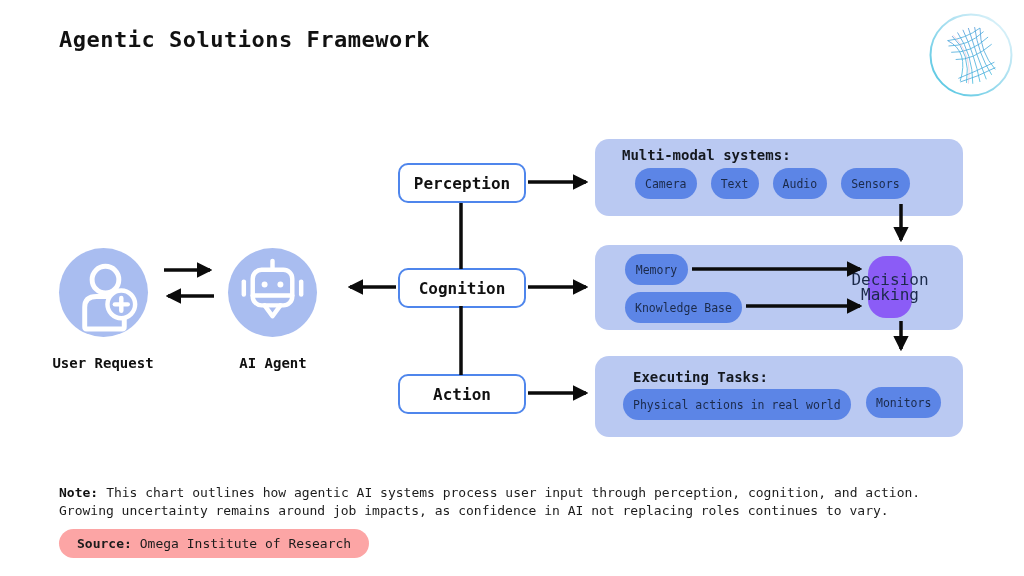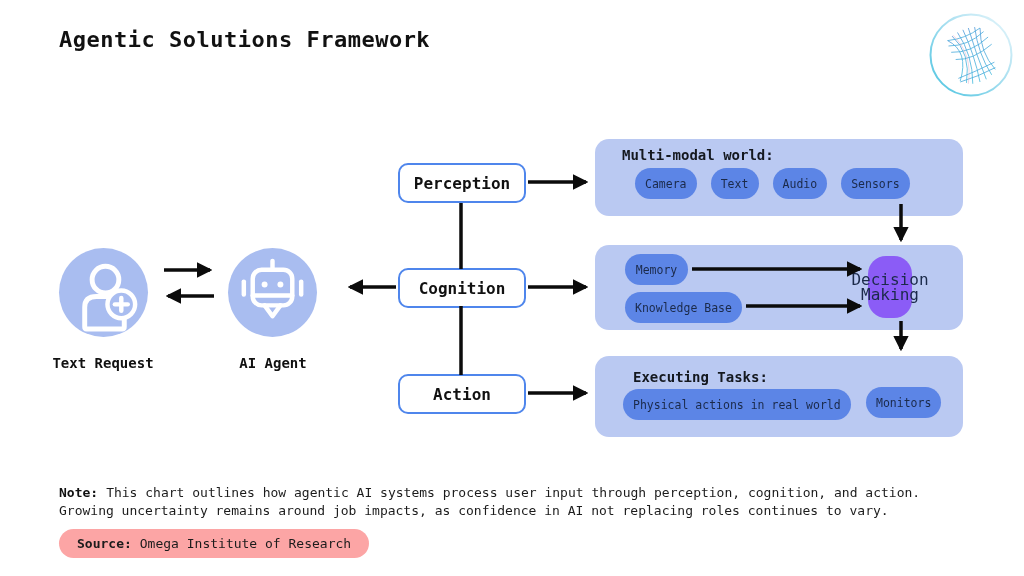--- a/index.html
+++ b/index.html
@@ -104,21 +104,21 @@
         <circle cx="47" cy="32" r="13.5"></circle>
         <path d="M26,80 L26,60 Q26,49 38,49 L54,49 Q66,49 66,60 L66,80 Q66,82 64,82 L28,82 Q26,82 26,80 Z"></path>
       </g>
       <circle cx="63" cy="57" r="14" fill="#a9bdf0" stroke="#ffffff" stroke-width="4.5"></circle>
       <g stroke="#ffffff" stroke-width="4.5" stroke-linecap="round">
         <line x1="56.5" y1="57" x2="69.5" y2="57"></line>
         <line x1="63" y1="50.5" x2="63" y2="63.5"></line>
       </g>
     </svg>
   </div>
-  <div id="user-label" class="abs icon-label">Text Request</div>
+  <div id="user-label" class="abs icon-label">User Request</div>
 
   <div id="agent-circle" class="abs icon-circle">
     <svg width="89" height="89" viewBox="0 0 90 90" aria-hidden="true">
       <g fill="none" stroke="#ffffff" stroke-width="4.5" stroke-linecap="round" stroke-linejoin="round">
         <line x1="45" y1="13" x2="45" y2="21"></line>
         <rect x="25" y="22" width="40" height="36" rx="9"></rect>
         <line x1="25" y1="48" x2="65" y2="48"></line>
         <path d="M37,58 L45,69 L53,58"></path>
         <line x1="16" y1="34" x2="16" y2="47"></line>
         <line x1="74" y1="34" x2="74" y2="47"></line>
@@ -133,21 +133,21 @@
     <span>Cognition</span>
   </div>
   <div id="box-perception" class="abs stage-box">
     <span>Perception</span>
   </div>
   <div id="box-action" class="abs stage-box">
     <span>Action</span>
   </div>
 
   <div id="panel-perception" class="abs panel">
-    <div class="abs panel-title">Multi-modal world:</div>
+    <div class="abs panel-title">Multi-modal systems:</div>
     <div id="fusion-pills" class="abs">
       <span class="pill">Camera</span>
       <span class="pill">Text</span>
       <span class="pill">Audio</span>
       <span class="pill">Sensors</span>
     </div>
   </div>
 
   <div id="panel-cognition" class="abs panel">
     <span id="pill-memory" class="abs pill">Memory</span>

